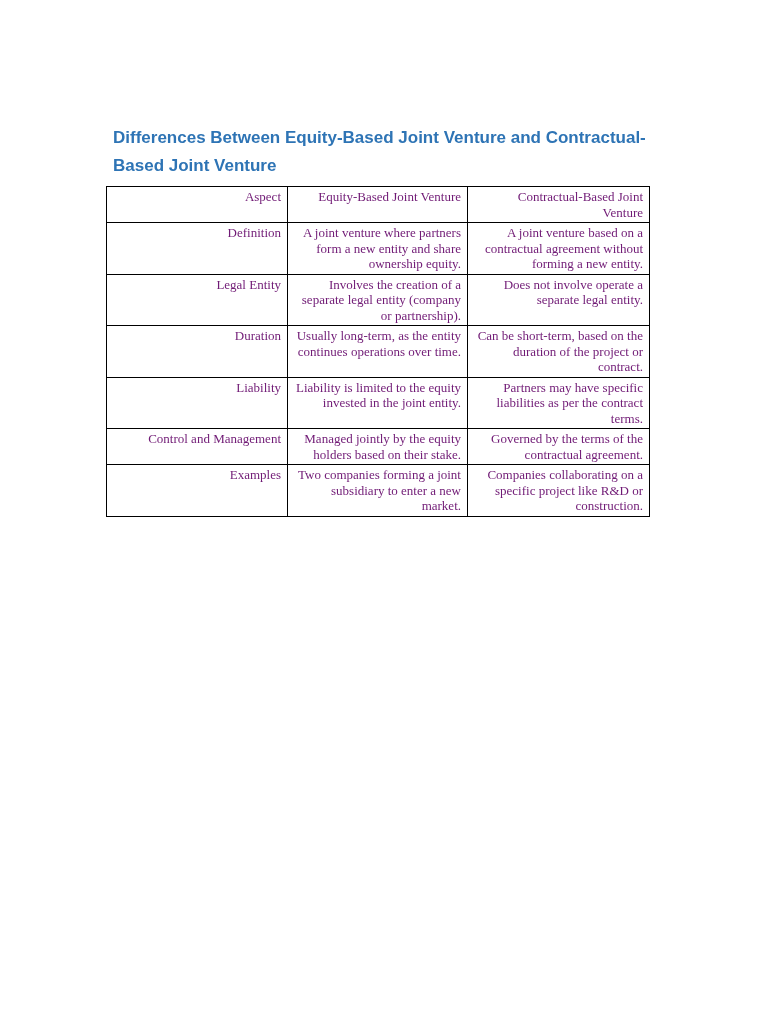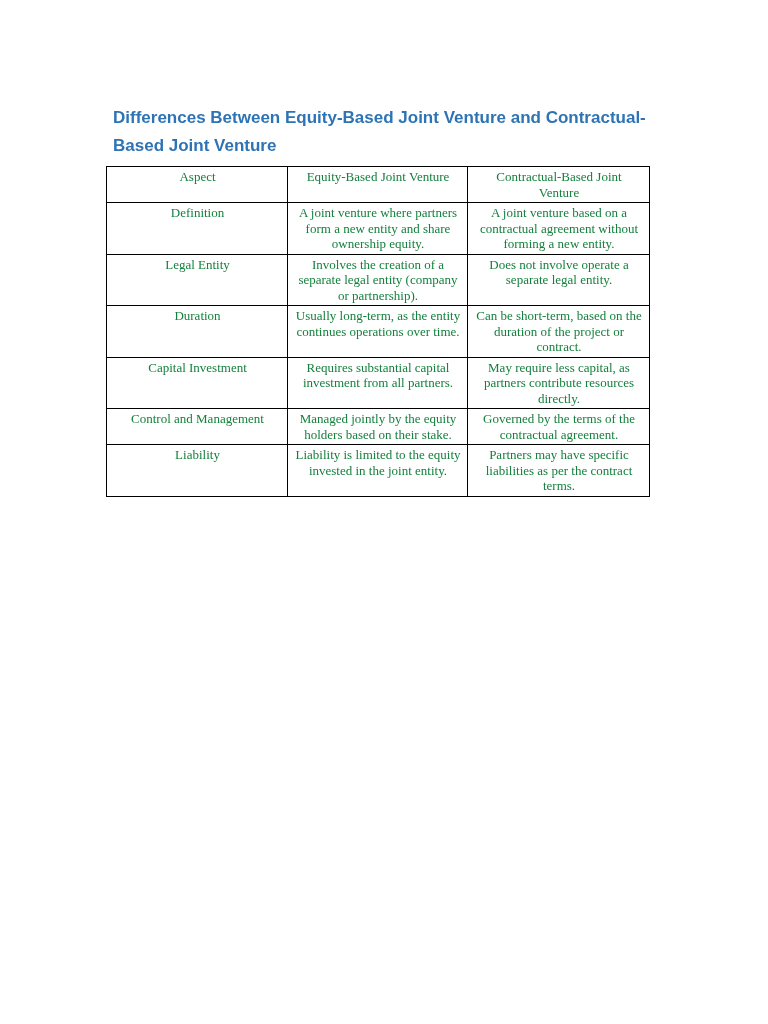--- a/index.html
+++ b/index.html
@@ -11,21 +11,21 @@
   .page {
     position: relative;
     width: 768px;
     height: 1024px;
     background: #ffffff;
     overflow: hidden;
   }
   .content {
     position: absolute;
     left: 106px;
-    top: 104px;
+    top: 124px;
     width: 543px;
   }
   .doc-title {
     font-family: "Liberation Sans", sans-serif;
     font-weight: bold;
     font-size: 17px;
     line-height: 28px;
     color: #2E74B5;
     margin-left: 7px;
     margin-bottom: 6px;
@@ -39,22 +39,22 @@
   table.comparison col.c1 { width: 181px; }
   table.comparison col.c2 { width: 180px; }
   table.comparison col.c3 { width: 182px; }
   table.comparison th,
   table.comparison td {
     border: 1px solid #000000;
     font-family: "Liberation Serif", serif;
     font-weight: normal;
     font-size: 13px;
     line-height: 15.5px;
-    color: #15803d;
-    text-align: center;
+    color: #701a75;
+    text-align: right;
     vertical-align: top;
     padding: 2px 6px 2px 7px;
   }
   table.comparison tr.header-row th {
     height: 35px;
   }
 </style>
 </head>
 <body>
 
@@ -85,30 +85,30 @@
             <td>Legal Entity</td>
             <td>Involves the creation of a separate legal entity (company or partnership).</td>
             <td>Does not involve operate a separate legal entity.</td>
           </tr>
           <tr>
             <td>Duration</td>
             <td>Usually long-term, as the entity continues operations over time.</td>
             <td>Can be short-term, based on the duration of the project or contract.</td>
           </tr>
           <tr>
-            <td>Capital Investment</td>
-            <td>Requires substantial capital investment from all partners.</td>
-            <td>May require less capital, as partners contribute resources directly.</td>
+            <td>Liability</td>
+            <td>Liability is limited to the equity invested in the joint entity.</td>
+            <td>Partners may have specific liabilities as per the contract terms.</td>
           </tr>
           <tr>
             <td>Control and Management</td>
             <td>Managed jointly by the equity holders based on their stake.</td>
             <td>Governed by the terms of the contractual agreement.</td>
           </tr>
           <tr>
-            <td>Liability</td>
-            <td>Liability is limited to the equity invested in the joint entity.</td>
-            <td>Partners may have specific liabilities as per the contract terms.</td>
+            <td>Examples</td>
+            <td>Two companies forming a joint subsidiary to enter a new market.</td>
+            <td>Companies collaborating on a specific project like R&amp;D or construction.</td>
           </tr>
         </tbody>
     </table>
   </div>
 </div>
 
 </body></html>

